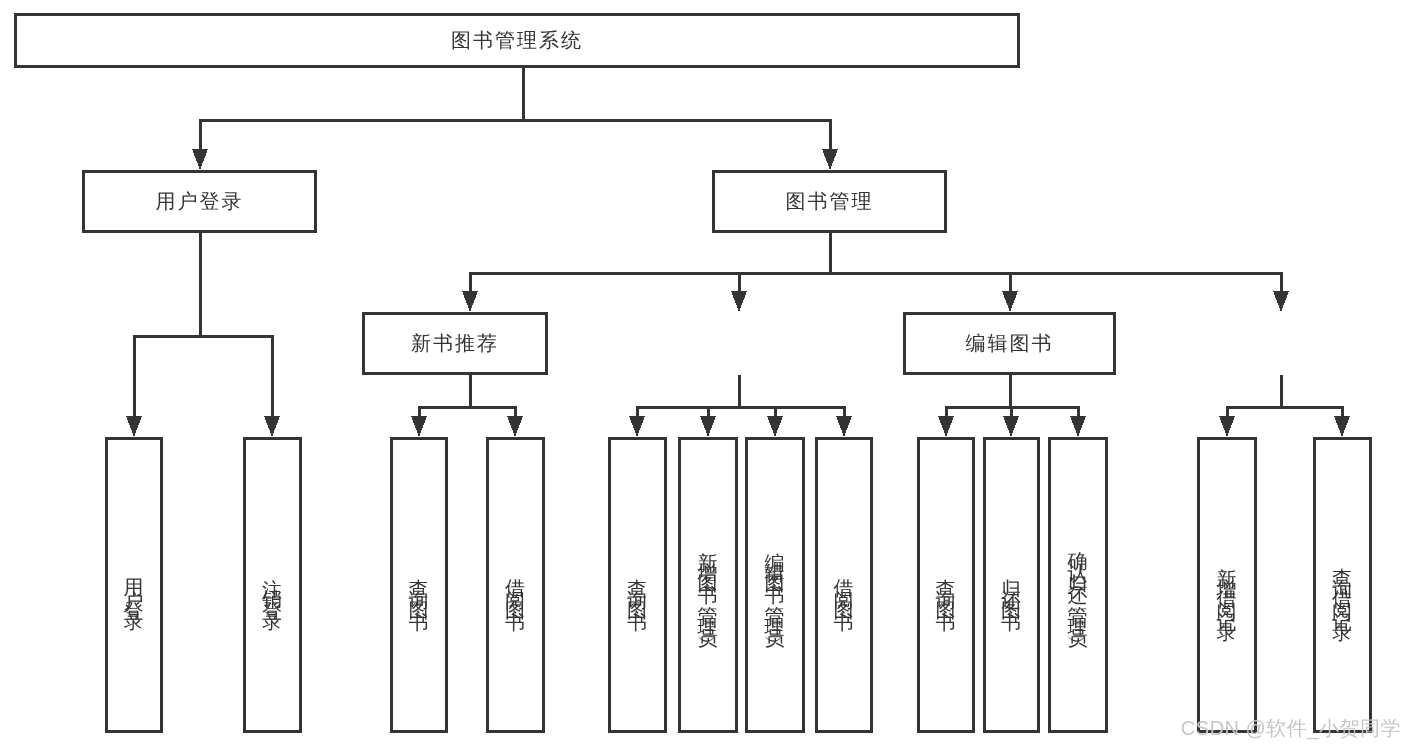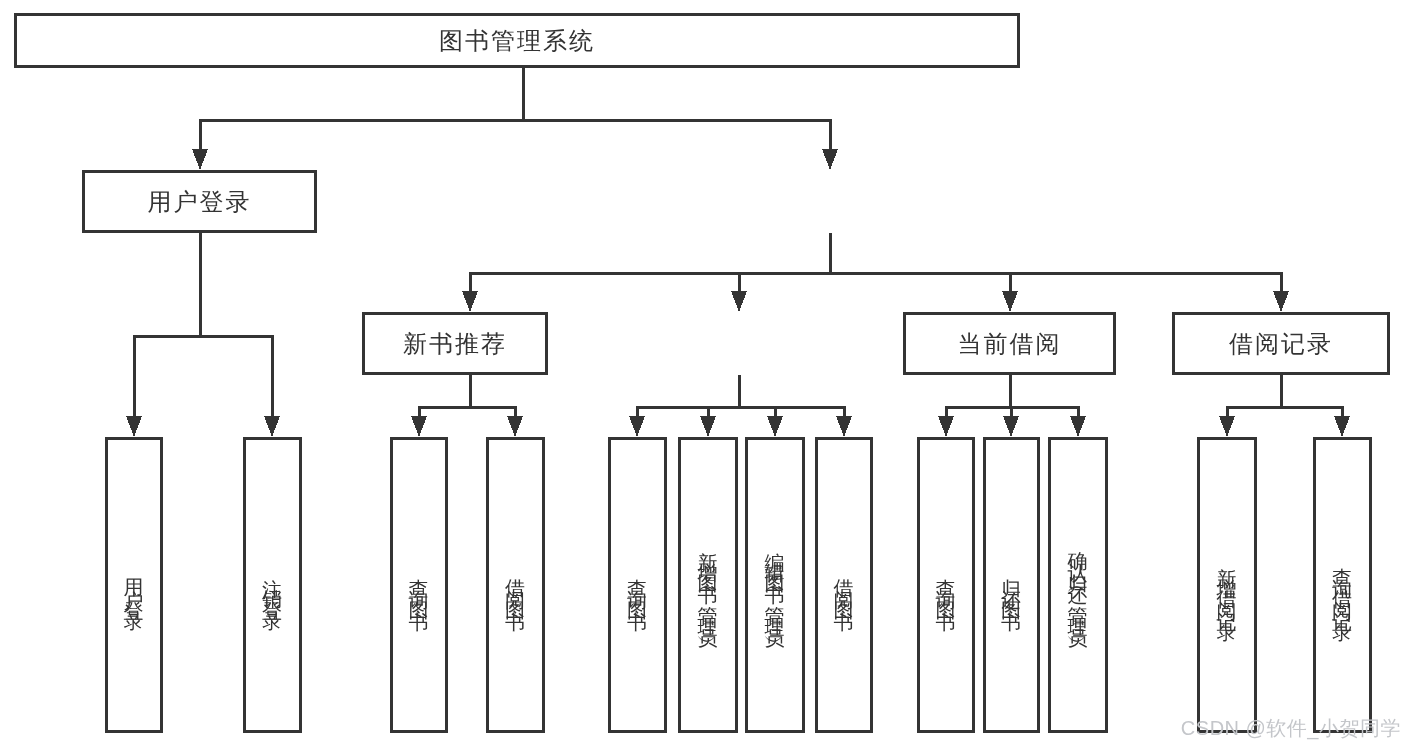--- a/index.html
+++ b/index.html
@@ -27,21 +27,21 @@
   }
   .box {
     position: absolute;
     background: var(--color-box_fill);
     border: 3px solid var(--color-line);
     display: flex;
     align-items: center;
     justify-content: center;
   }
   .hlabel {
-    font-size: 24px;
+    font-size: 20px;
     color: var(--color-text);
     letter-spacing: 2px;
     white-space: nowrap;
     font-family: Liberation Serif, serif;
   }
   .vlabel {
     writing-mode: vertical-rl;
     text-orientation: mixed;
     font-size: 20px;
     letter-spacing: 11px;
@@ -97,29 +97,29 @@
     </g>
   </svg>
 
   <div class="box" style="left:14px; top:13px; width:1006px; height:55px;">
     <span class="hlabel">图书管理系统</span>
   </div>
 
   <div class="box" style="left:82px; top:170px; width:235px; height:63px;">
     <span class="hlabel">用户登录</span>
   </div>
+  <div class="box" style="left:712px; top:170px; width:235px; height:63px;">
+    <span class="hlabel">图书管理</span>
+  </div>
 
   <div class="box" style="left:362px; top:312px; width:186px; height:63px;">
     <span class="hlabel">新书推荐</span>
   </div>
   <div class="box" style="left:903px; top:312px; width:213px; height:63px;">
-    <span class="hlabel">当前借阅</span>
-  </div>
-  <div class="box" style="left:1172px; top:312px; width:218px; height:63px;">
-    <span class="hlabel">借阅记录</span>
+    <span class="hlabel">编辑图书</span>
   </div>
 
   <div class="box" style="left:105px; top:437px; width:58px; height:296px;">
     <span class="vlabel">用户登录</span>
   </div>
   <div class="box" style="left:243px; top:437px; width:59px; height:296px;">
     <span class="vlabel">注销登录</span>
   </div>
 
   <div class="box" style="left:390px; top:437px; width:58px; height:296px;">

